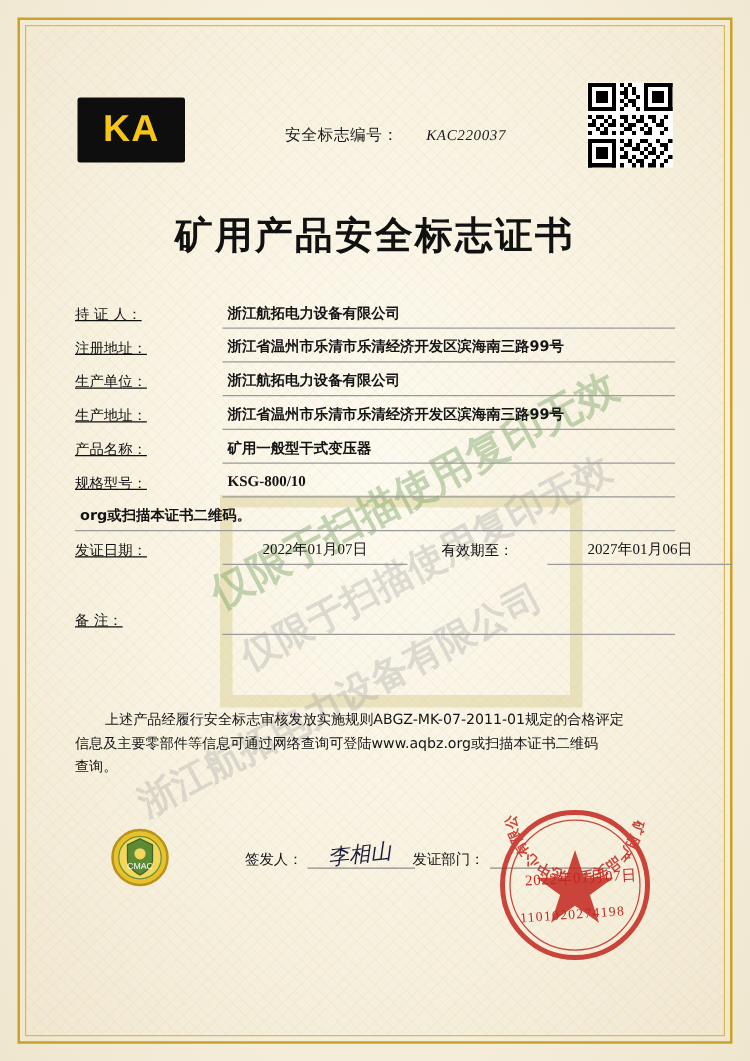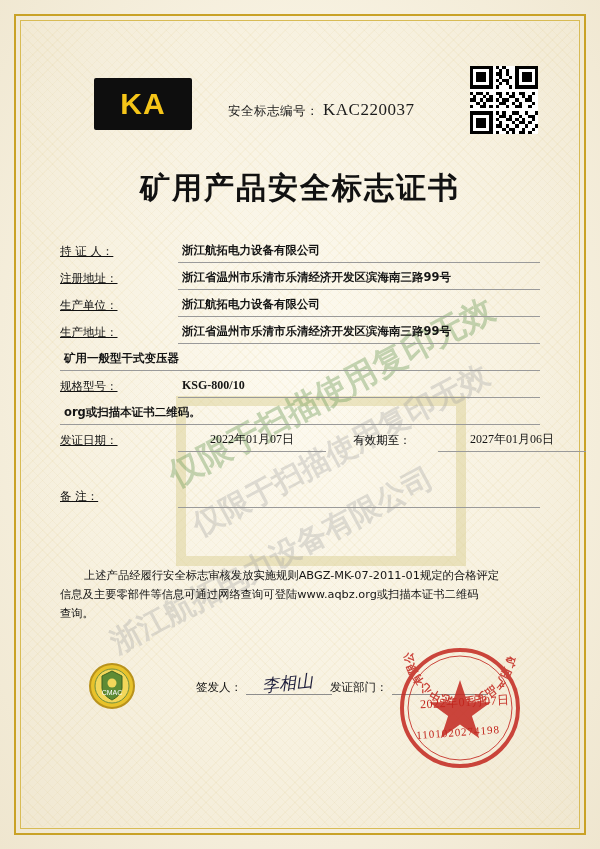--- a/index.html
+++ b/index.html
@@ -28,44 +28,43 @@
   .guilloche{
     position:absolute;left:22px;top:22px;right:22px;bottom:22px;
     background:
       repeating-linear-gradient(45deg, rgba(201,162,39,0.055) 0 1px, transparent 1px 7px),
       repeating-linear-gradient(-45deg, rgba(201,162,39,0.055) 0 1px, transparent 1px 7px);
     pointer-events:none;
   }
   
   .logo{
     position:absolute;left:62px;top:78px;
-    width:98px;height:52px;
+    width:86px;height:52px;
     background:#0e0e0e;
     display:flex;align-items:center;justify-content:center;
     border-radius:2px;
-    margin-left:32px;
   }
   .logo span{
     color:#f5c518;font-weight:bold;font-size:30px;letter-spacing:1px;
     font-family:"Liberation Sans",sans-serif;
   }
   
   .qr{
     position:absolute;right:62px;top:66px;width:68px;height:68px;
     background:#fff;
   }
   .qr svg{display:block;}
   
   .certno{
     position:absolute;left:228px;top:100px;
     font-size:12.5px;color:#1b1b1b;
     letter-spacing:0.5px;
   }
   .certno .lbl{font-family:"DejaVu Sans",sans-serif;}
-  .certno .val{margin-left:0;font-family:"Liberation Serif",serif;font-size:17px;}
+  .certno .val{margin-left:18px;font-family:"Liberation Serif",serif;font-size:12px;font-style:italic;}
   
   .title{
     position:absolute;left:0;right:0;top:168px;
     text-align:center;
     font-family:"DejaVu Sans",sans-serif;
     font-weight:bold;
     font-size:30px;
     color:#111;
     letter-spacing:2px;
   }
@@ -349,20 +348,21 @@
       <div class="label">生产单位：</div>
       <div class="value">浙江航拓电力设备有限公司</div>
     </div>
 
     <div class="row">
       <div class="label">生产地址：</div>
       <div class="value">浙江省温州市乐清市乐清经济开发区滨海南三路99号</div>
     </div>
 
     <div class="row">
+      <div class="label">产品名称：</div>
       <div class="value">矿用一般型干式变压器</div>
     </div>
 
     <div class="row">
       <div class="label">规格型号：</div>
       <div class="value mono">KSG-800/10</div>
     </div>
 
 
     <div class="row">

